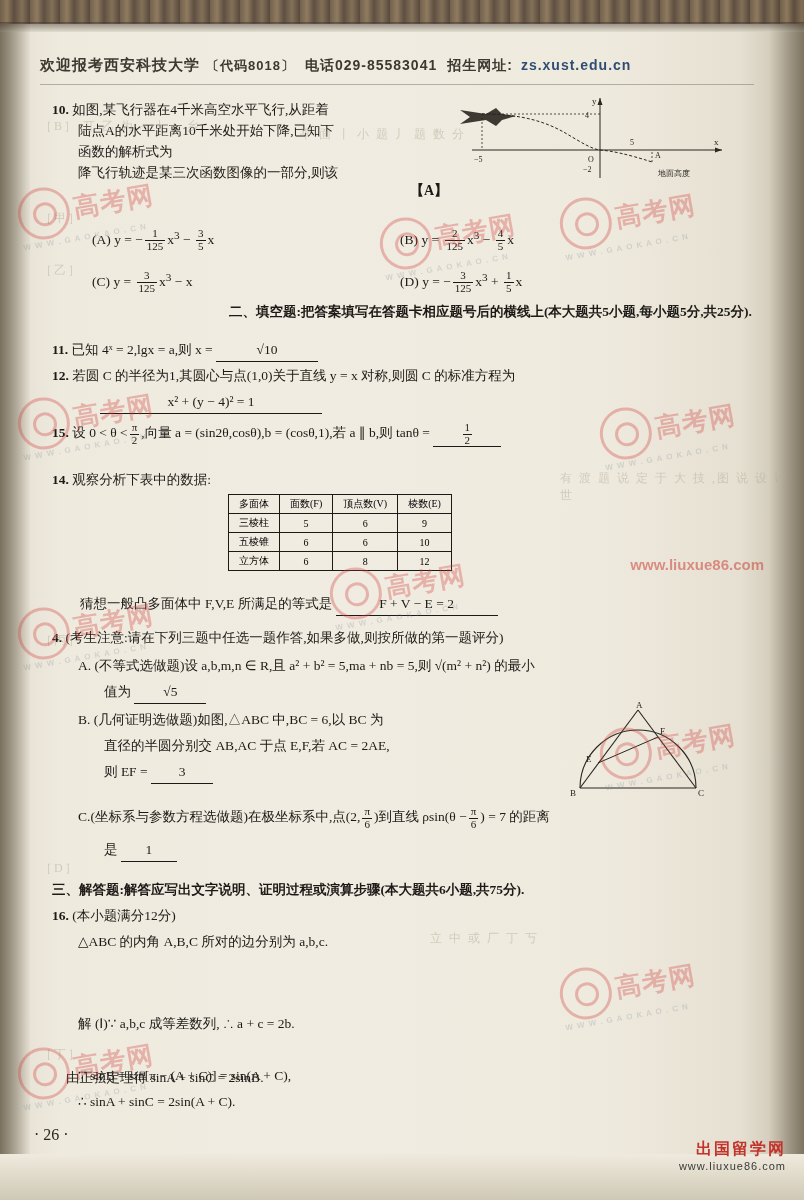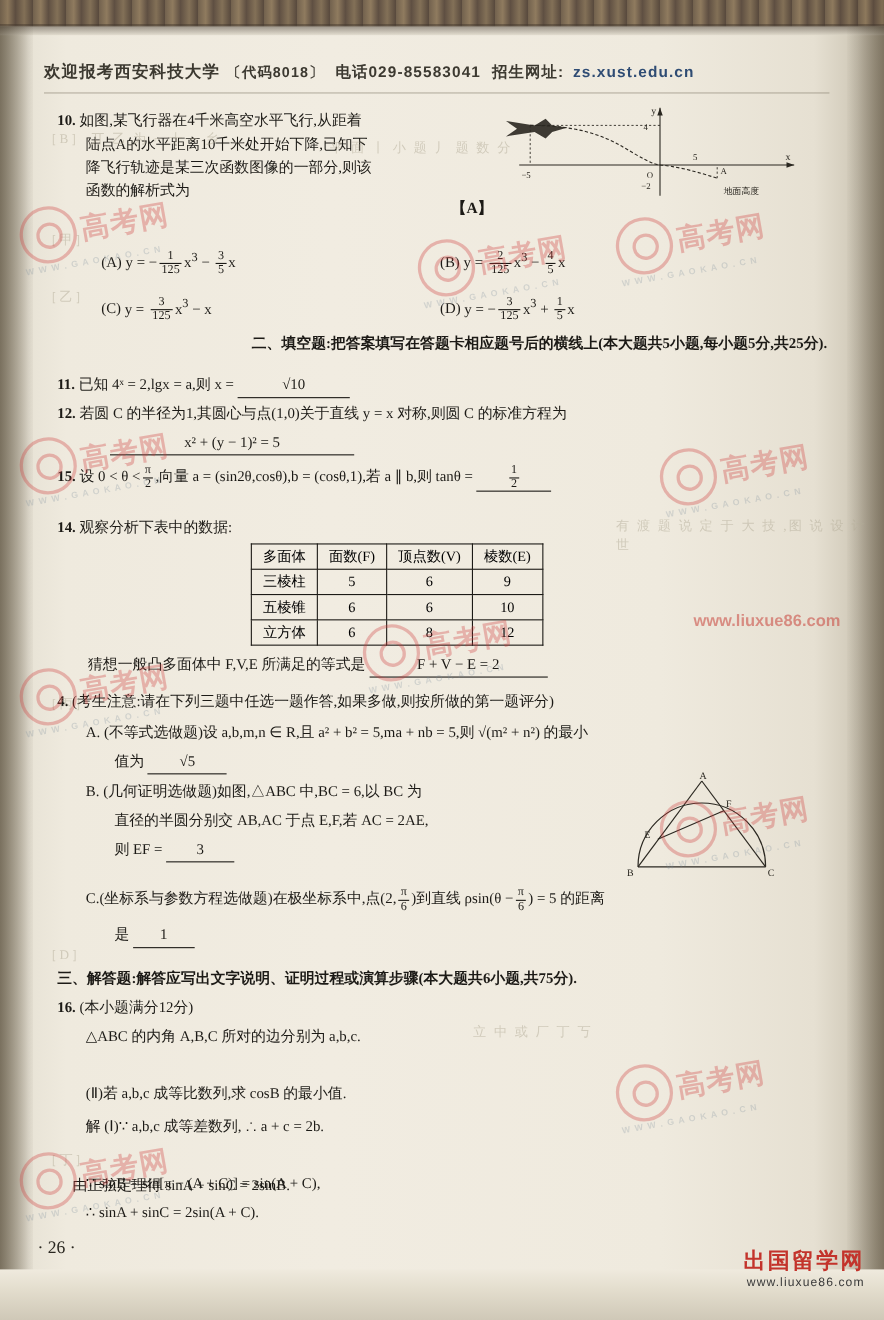--- a/index.html
+++ b/index.html
@@ -84,32 +84,32 @@
 
   .content{position:absolute;left:0;top:0;width:804px;height:928px;}
   .blk{position:absolute;color:#1c1a16;font-size:13.5px;line-height:1.55;}
   .num{font-weight:bold;}
   .fracbox{display:inline-block;vertical-align:middle;text-align:center;font-size:11px;line-height:1.05;margin:0 2px;}
   .fracbox .t{display:block;border-bottom:1px solid #1c1a16;padding:0 2px;}
   .fracbox .b{display:block;padding:0 2px;}
   .ul{border-bottom:1px solid #1c1a16;display:inline-block;min-width:50px;text-align:center;padding:0 6px;}
 
   .sect{font-weight:bold;font-size:13.5px;}
-  table.grid{border-collapse:collapse;font-size:13px;}
+  table.grid{border-collapse:collapse;font-size:10px;}
   table.grid td,table.grid th{border:1px solid #1c1a16;padding:2px 10px;text-align:center;font-weight:normal;}
   table.grid th{font-weight:normal;}
 
   .figure-box{position:absolute;}
   .pagenum{position:absolute;left:34px;top:1126px;font-size:16px;color:#2a2720;}
 
   .footer-logo{
     position:absolute;right:18px;bottom:28px;text-align:right;
     font-family:"Liberation Sans", sans-serif;
   }
-  .footer-logo .fl1{font-size:20px;color:#c3332b;font-weight:bold;letter-spacing:2px;text-align:right;}
+  .footer-logo .fl1{font-size:16px;color:#c3332b;font-weight:bold;letter-spacing:2px;text-align:right;}
   .footer-logo .fl2{font-size:11px;color:#3a3a3a;letter-spacing:1px;}
   .liuxue{
     position:absolute;right:40px;top:556px;color:#c9443c;opacity:.55;
     font-family:"Liberation Sans", sans-serif;font-size:15px;font-weight:bold;
   }
 </style>
 </head>
 <body>
 
 <div class="page">
@@ -124,22 +124,22 @@
     <span class="b1">欢迎报考西安科技大学</span><span class="b2">〔代码8018〕</span><span class="b3">电话029-85583041</span><span class="b4">招生网址:</span><span class="b5">zs.xust.edu.cn</span>
   </div>
   <div class="banner-line"></div>
 
   <div class="content">
 
     <div class="blk" style="left:52px;top:100px;width:400px;">
       <div><span class="num">10.</span>
         <span>如图,某飞行器在4千米高空水平飞行,从距着</span></div>
       <div style="margin-left:26px;">陆点A的水平距离10千米处开始下降,已知下</div>
+      <div style="margin-left:26px;">函数的解析式为</div>
       <div style="margin-left:26px;">降飞行轨迹是某三次函数图像的一部分,则该</div>
-      <div style="margin-left:26px;">函数的解析式为</div>
     </div>
 
     <div class="blk" style="left:410px;top:180px;font-weight:bold;font-size:14px;">【A】</div>
 
     <div class="figure-box" style="left:452px;top:92px;width:290px;height:90px;">
       <svg width="290" height="90" viewBox="0 0 290 90">
         <line x1="20" y1="58" x2="270" y2="58" stroke="#2a2720" stroke-width="1"></line>
         <polygon points="270,58 263,55.5 263,60.5" fill="#2a2720"></polygon>
         <line x1="148" y1="6" x2="148" y2="86" stroke="#2a2720" stroke-width="1"></line>
         <polygon points="148,6 145.5,13 150.5,13" fill="#2a2720"></polygon>
@@ -196,21 +196,21 @@
       <span class="num">11.</span>
       <span>已知 4ˣ = 2,lgx = a,则 x =</span>
       <span class="ul" style="min-width:90px;">√10</span>
     </div>
 
     <div class="blk" style="left:52px;top:366px;width:700px;">
       <span class="num">12.</span>
       <span>若圆 C 的半径为1,其圆心与点(1,0)关于直线 y = x 对称,则圆 C 的标准方程为</span>
     </div>
     <div class="blk" style="left:100px;top:392px;">
-      <span class="ul" style="min-width:210px;">x² + (y − 1)² = 5</span>
+      <span class="ul" style="min-width:210px;">x² + (y − 4)² = 1</span>
     </div>
 
     <div class="blk" style="left:52px;top:422px;width:720px;">
       <span class="num">15.</span>
       <span>设 0 &lt; θ &lt;</span><span class="fracbox"><span class="t">π</span><span class="b">2</span></span><span>,向量 a = (sin2θ,cosθ),b = (cosθ,1),若 a ∥ b,则 tanθ =</span>
       <span class="ul" style="min-width:56px;"><span class="fracbox"><span class="t">1</span><span class="b">2</span></span></span>
     </div>
 
     <div class="blk" style="left:52px;top:470px;">
       <span class="num">14.</span>
@@ -286,37 +286,36 @@
         <line x1="38" y1="63" x2="98" y2="37" stroke="#2a2720" stroke-width="1"></line>
         <text x="76" y="8" font-size="9" font-family="Liberation Serif, serif" fill="#2a2720">A</text>
         <text x="10" y="96" font-size="9" font-family="Liberation Serif, serif" fill="#2a2720">B</text>
         <text x="138" y="96" font-size="9" font-family="Liberation Serif, serif" fill="#2a2720">C</text>
         <text x="26" y="62" font-size="9" font-family="Liberation Serif, serif" fill="#2a2720">E</text>
         <text x="100" y="34" font-size="9" font-family="Liberation Serif, serif" fill="#2a2720">F</text>
       </svg>
     </div>
 
     <div class="blk" style="left:78px;top:806px;width:700px;">
-      <span>C.</span><span>(坐标系与参数方程选做题)在极坐标系中,点(2,</span><span class="fracbox"><span class="t">π</span><span class="b">6</span></span><span>)到直线 ρsin(θ −</span><span class="fracbox"><span class="t">π</span><span class="b">6</span></span><span>) = 5 的距离</span>
+      <span>C.</span><span>(坐标系与参数方程选做题)在极坐标系中,点(2,</span><span class="fracbox"><span class="t">π</span><span class="b">6</span></span><span>)到直线 ρsin(θ −</span><span class="fracbox"><span class="t">π</span><span class="b">6</span></span><span>) = 7 的距离</span>
     </div>
     <div class="blk" style="left:104px;top:840px;">
       <span>是</span>
       <span class="ul" style="min-width:44px;">1</span>
     </div>
 
     <div class="blk sect" style="left:52px;top:880px;width:710px;">
       <span>三、解答题:</span><span>解答应写出文字说明、证明过程或演算步骤(本大题共6小题,共75分).</span>
     </div>
 
     <div class="blk" style="left:52px;top:906px;">
       <span class="num">16.</span>
       <span>(本小题满分12分)</span>
     </div>
     <div class="blk" style="left:78px;top:932px;">△ABC 的内角 A,B,C 所对的边分别为 a,b,c.</div>
-    <div class="blk" style="left:78px;top:984px;">(Ⅱ)若 a,b,c 成等比数列,求 cosB 的最小值.</div>
 
     <div class="blk" style="left:78px;top:1014px;">解 (Ⅰ)∵ a,b,c 成等差数列,   ∴ a + c = 2b.</div>
     <div class="blk" style="left:66px;top:1068px;">由正弦定理得 sinA + sinC = 2sinB.</div>
     <div class="blk" style="left:78px;top:1066px;">∵ sinB = sin[π − (A + C)] = sin(A + C),</div>
     <div class="blk" style="left:78px;top:1092px;">∴ sinA + sinC = 2sin(A + C).</div>
 
     <div class="pagenum">· 26 ·</div>
   </div>
 
   <div class="ghost" style="left:40px;top:118px;">［B］ 丌 乙 为 ⌐ 十 ⌐ 乡</div>

